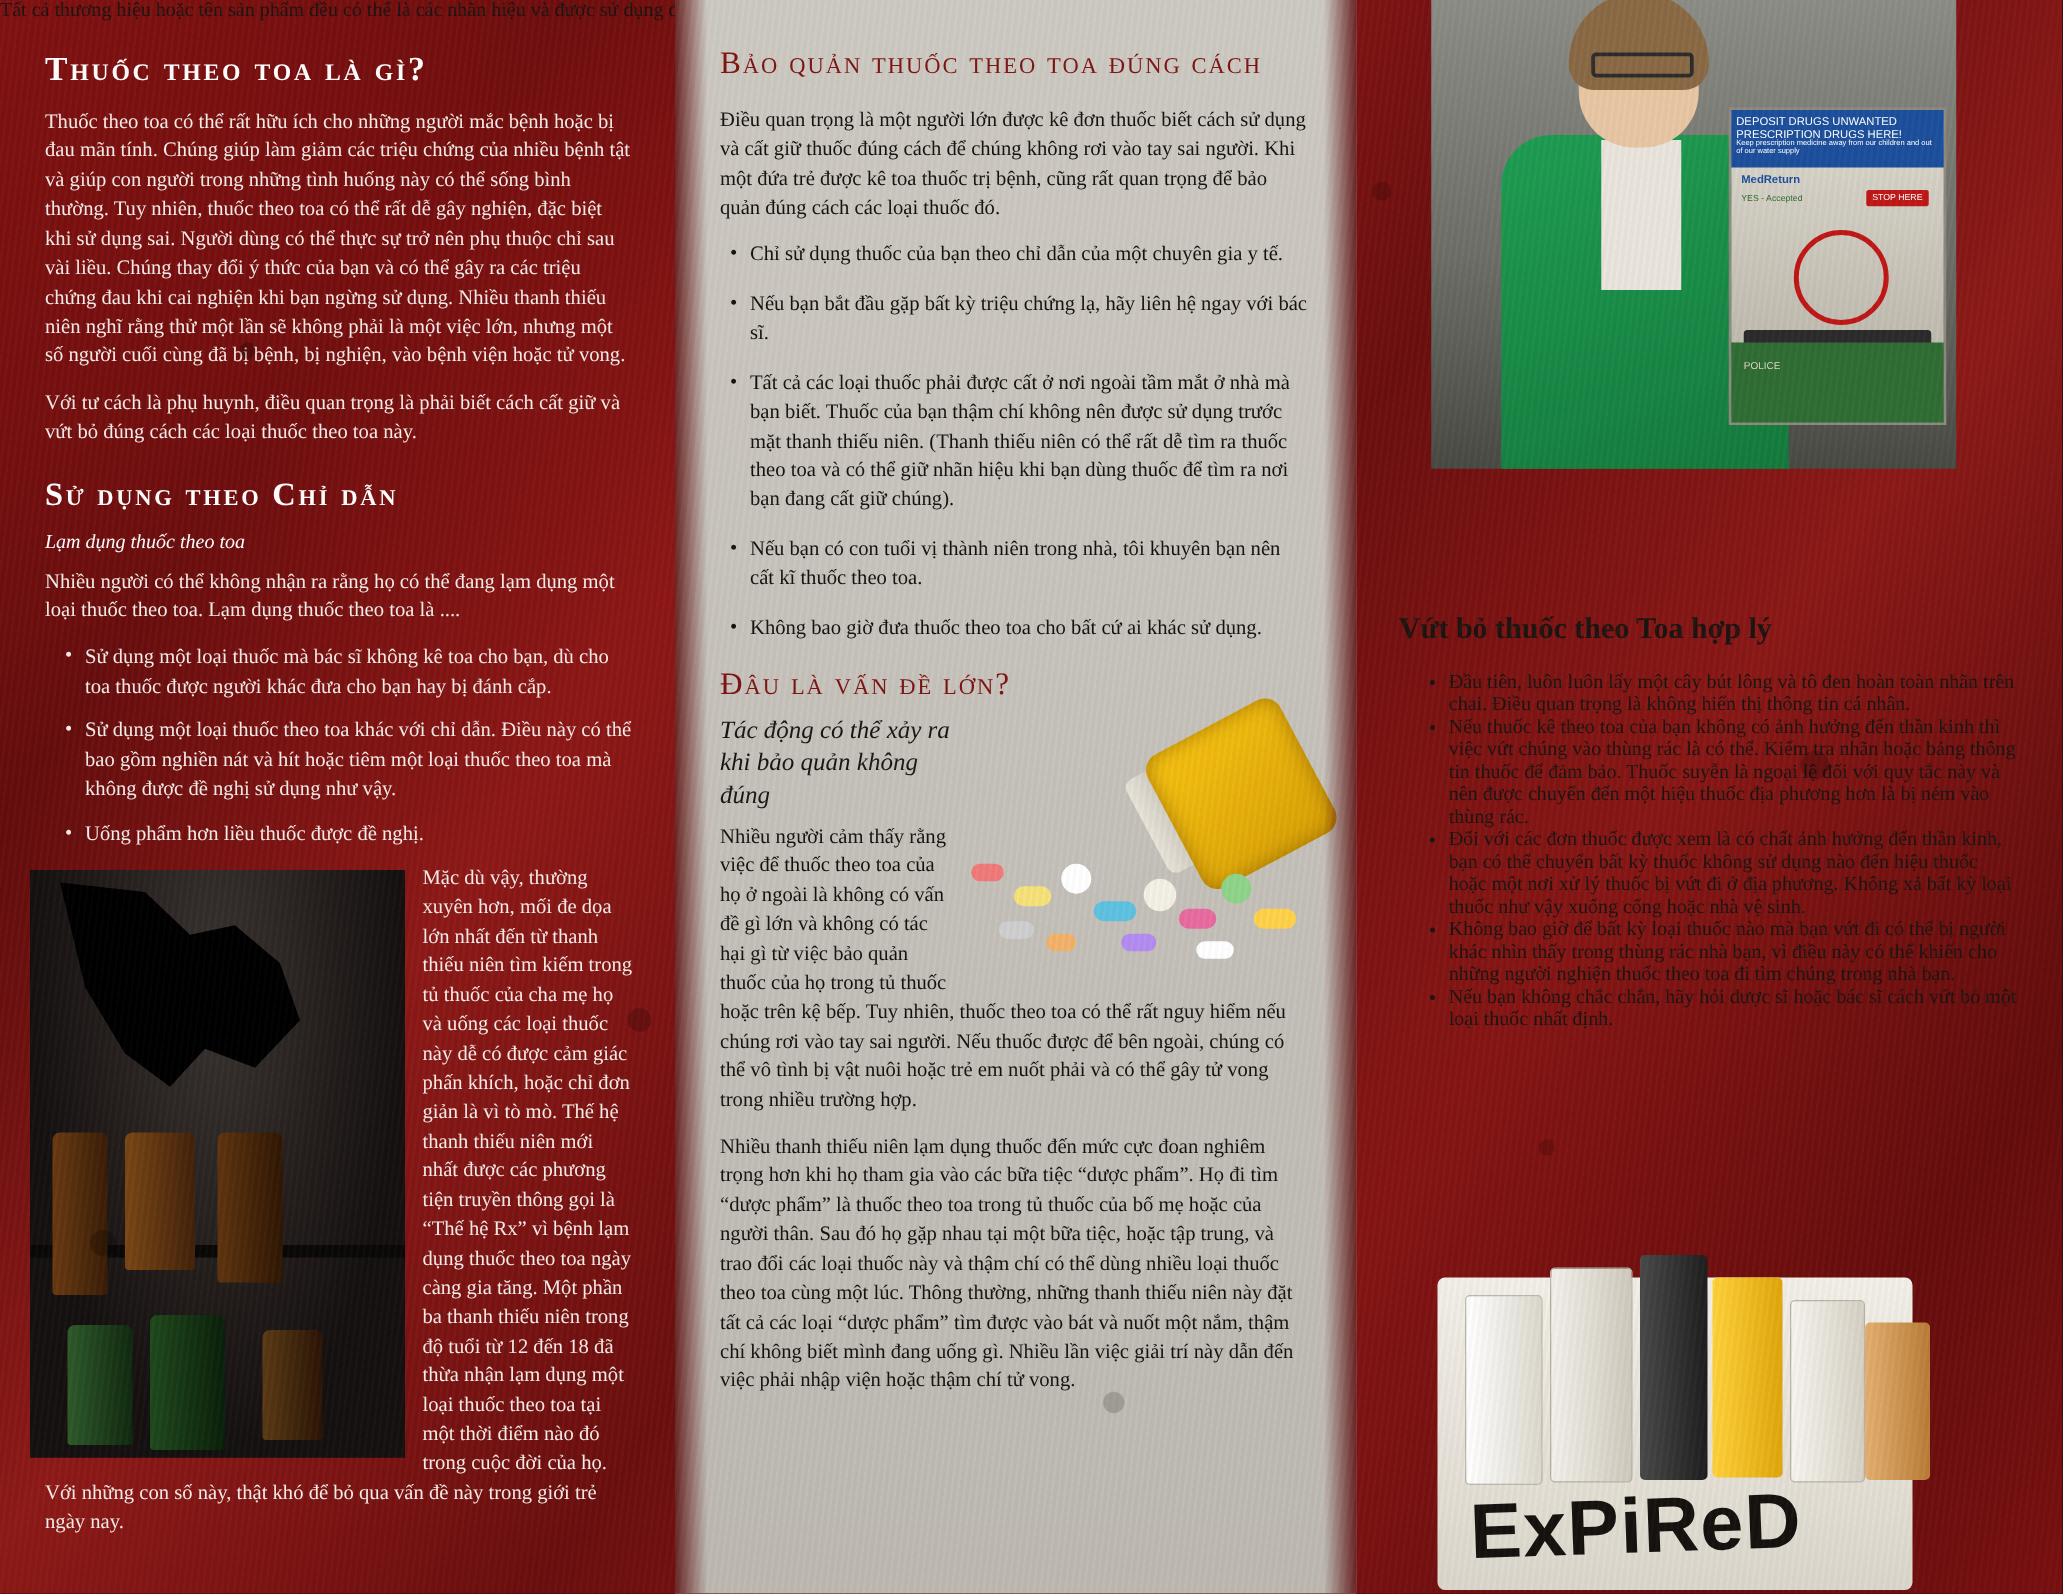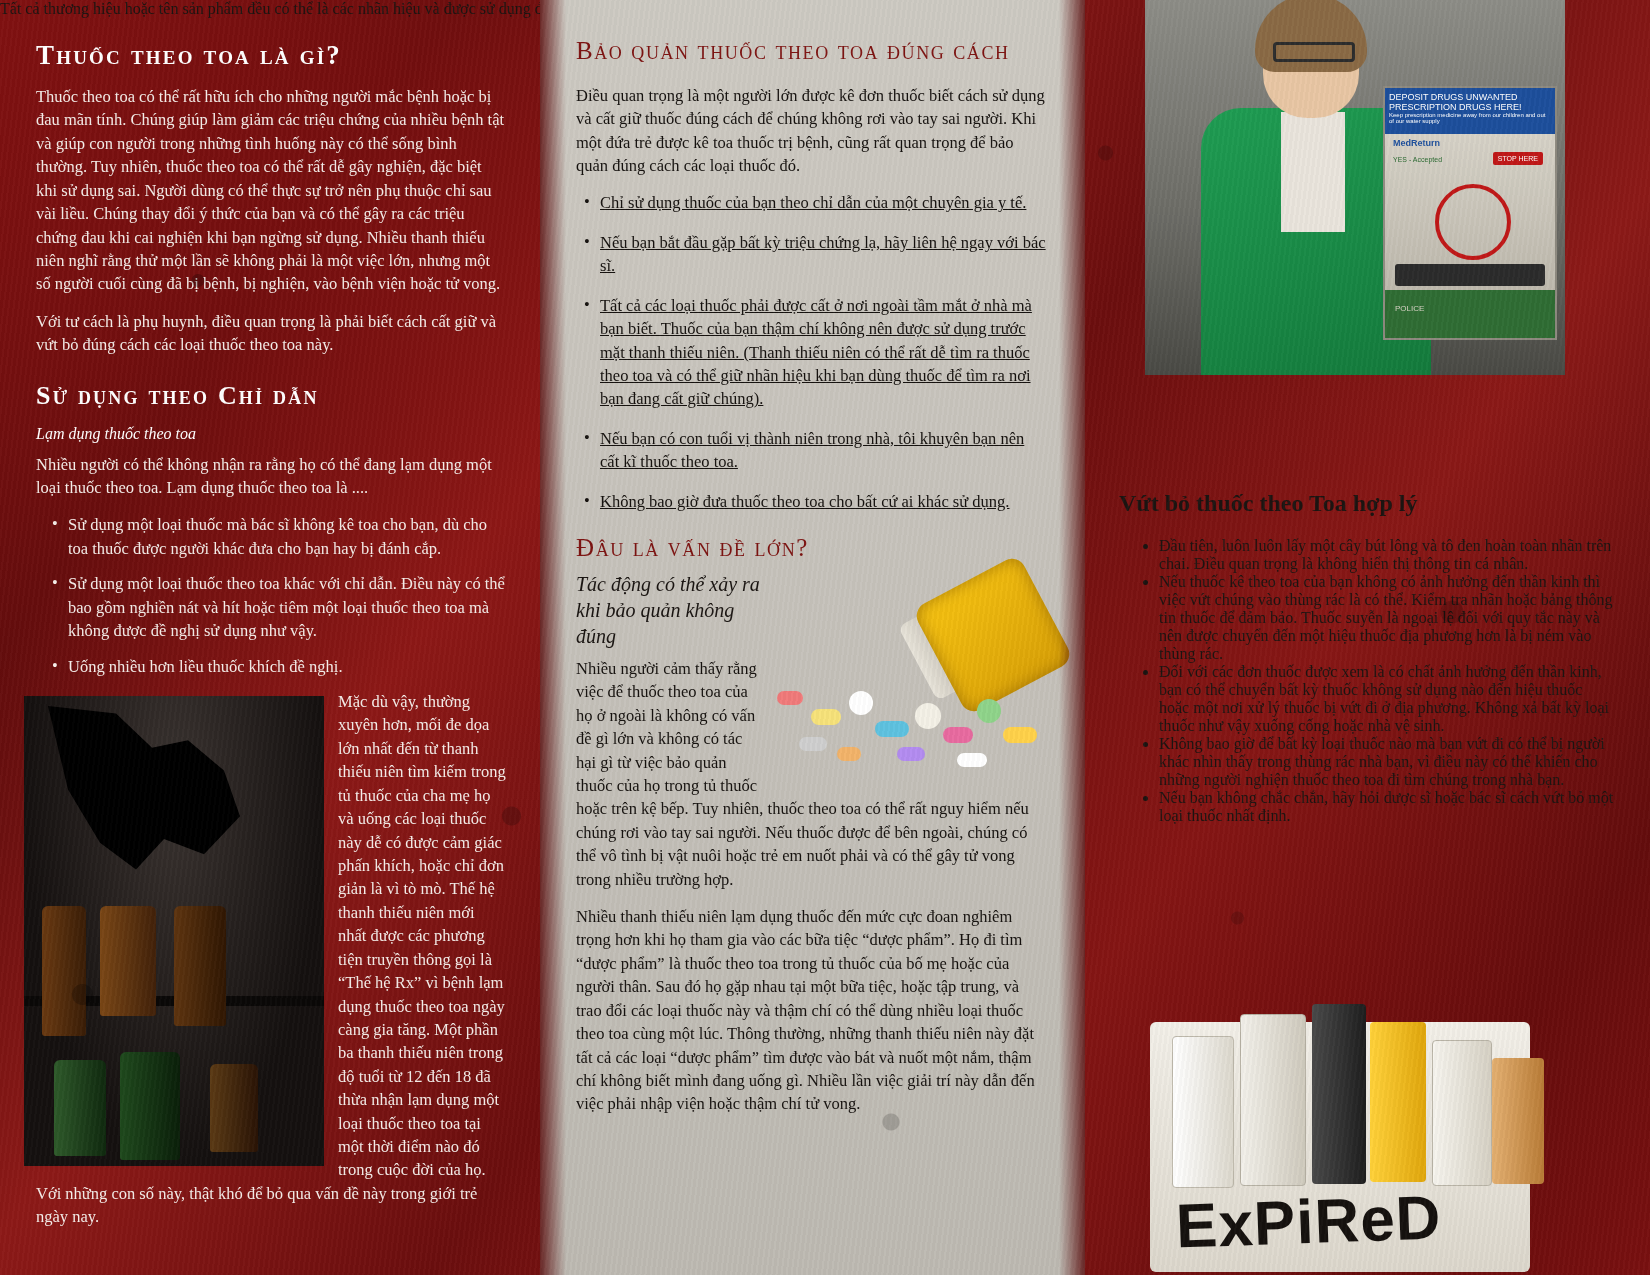--- a/index.html
+++ b/index.html
@@ -126,21 +126,21 @@
     margin: 2px 0 8px 0;
     color: #1a1512;
     line-height: 1.3;
     font-family: Liberation Serif, serif;
   }
   .col2 p, .col2 li {
     font-size: 16.5px;
     line-height: 1.42;
     margin: 0 0 14px 0;
   }
-  .col2 ul { margin: 10px 0 10px 6px; padding: 0; text-decoration: underline; }
+  .col2 ul { margin: 10px 0 10px 6px; padding: 0; }
   .col2 li { list-style: none; position: relative; padding-left: 18px; margin-bottom: 16px; }
   .col2 li:before { content: "•"; position: absolute; left: 2px; top: -1px; }
 
   .pillspic {
     float: right;
     width: 300px;
     height: 200px;
     margin: 0 -24px 4px 10px;
     position: relative;
   }
@@ -167,21 +167,21 @@
     overflow: hidden;
   }
   .person-head { position:absolute; left: 118px; top: 8px; width: 96px; height: 110px; background:#e8c6a4; border-radius: 48px 48px 44px 44px; }
   .person-hair { position:absolute; left: 110px; top: -6px; width: 112px; height: 78px; background:#8a6a45; border-radius: 56px 56px 20px 20px; }
   .person-glasses { position:absolute; left: 128px; top: 42px; width: 76px; height: 14px; border: 3px solid #2c2c2c; border-radius: 4px; }
   .person-body { position:absolute; left: 56px; top: 108px; width: 230px; height: 270px; background: linear-gradient(160deg,#1f9d53,#147a3c); border-radius: 40px 40px 0 0; }
   .person-shirt { position:absolute; left: 136px; top: 112px; width: 64px; height: 120px; background:#e9e4dc; }
   .drop-box { position:absolute; left: 238px; top: 86px; width: 170px; height: 250px; background: linear-gradient(180deg,#dedacf,#b5b0a4); border:2px solid #8e8a80; }
   .drop-box-top { position:absolute; left: 0; top: 0; right:0; height: 46px; background:#1d4f9c; color:#fff; font-family:"Liberation Sans",sans-serif; font-size:9px; padding:4px; box-sizing:border-box; }
   .drop-box-slot { position:absolute; left: 10px; bottom: 52px; right:10px; height: 22px; background:#2b2b2b; border-radius:3px; }
-  .drop-box-green { position:absolute; left: 0; right:0; bottom: 0; height: 48px; background:#2f6d34; }
+  .drop-box-green { position:absolute; left: 0; right:0; bottom: 0; height: 64px; background:#2f6d34; }
   .col3-body { position: absolute; left: 1085px; top: 470px; width: 565px; padding: 0 34px; box-sizing: border-box; }
 
   .expired {
     position: absolute;
     left: 1120px; top: 1000px;
     width: 530px; height: 275px;
     overflow: hidden;
   }
   .bag {
     position:absolute; left: 30px; top: 22px; width: 380px; height: 250px;
@@ -209,21 +209,21 @@
     <p>Thuốc theo toa có thể rất hữu ích cho những người mắc bệnh hoặc bị đau mãn tính. Chúng giúp làm giảm các triệu chứng của nhiều bệnh tật và giúp con người trong những tình huống này có thể sống bình thường. Tuy nhiên, thuốc theo toa có thể rất dễ gây nghiện, đặc biệt khi sử dụng sai. Người dùng có thể thực sự trở nên phụ thuộc chỉ sau vài liều. Chúng thay đổi ý thức của bạn và có thể gây ra các triệu chứng đau khi cai nghiện khi bạn ngừng sử dụng. Nhiều thanh thiếu niên nghĩ rằng thử một lần sẽ không phải là một việc lớn, nhưng một số người cuối cùng đã bị bệnh, bị nghiện, vào bệnh viện hoặc tử vong.</p>
     <p>Với tư cách là phụ huynh, điều quan trọng là phải biết cách cất giữ và vứt bỏ đúng cách các loại thuốc theo toa này.</p>
 
     <h2 class="h1" style="font-size:26px;margin-top:24px;">Sử dụng theo Chỉ dẫn</h2>
     <div class="sub">Lạm dụng thuốc theo toa</div>
     <p>Nhiều người có thể không nhận ra rằng họ có thể đang lạm dụng một loại thuốc theo toa. Lạm dụng thuốc theo toa là ....</p>
 
     <ul>
       <li>Sử dụng một loại thuốc mà bác sĩ không kê toa cho bạn, dù cho toa thuốc được người khác đưa cho bạn hay bị đánh cắp.</li>
       <li>Sử dụng một loại thuốc theo toa khác với chỉ dẫn. Điều này có thể bao gồm nghiền nát và hít hoặc tiêm một loại thuốc theo toa mà không được đề nghị sử dụng như vậy.</li>
-      <li>Uống nhiều hơn liều thuốc khích đề nghị.</li>
+      <li>Uống phẩm hơn liều thuốc được đề nghị.</li>
     </ul>
 
     <div class="wrapimg">
       <div class="shelf" style="top:300px;"></div>
       <div class="hand"></div>
       <div class="bottle" style="left:18px;bottom:130px;width:44px;height:130px;background:linear-gradient(90deg,#6a3a12,#3a1d07);"></div>
       <div class="bottle" style="left:76px;bottom:150px;width:56px;height:110px;background:linear-gradient(90deg,#7a4716,#42210a);"></div>
       <div class="bottle" style="left:150px;bottom:140px;width:52px;height:120px;background:linear-gradient(90deg,#5e3410,#301703);"></div>
       <div class="bottle" style="left:30px;bottom:10px;width:52px;height:96px;background:linear-gradient(90deg,#2e5a2a,#10290f);"></div>
       <div class="bottle" style="left:96px;bottom:6px;width:60px;height:108px;background:linear-gradient(90deg,#1f4a1d,#0b1f0a);"></div>

